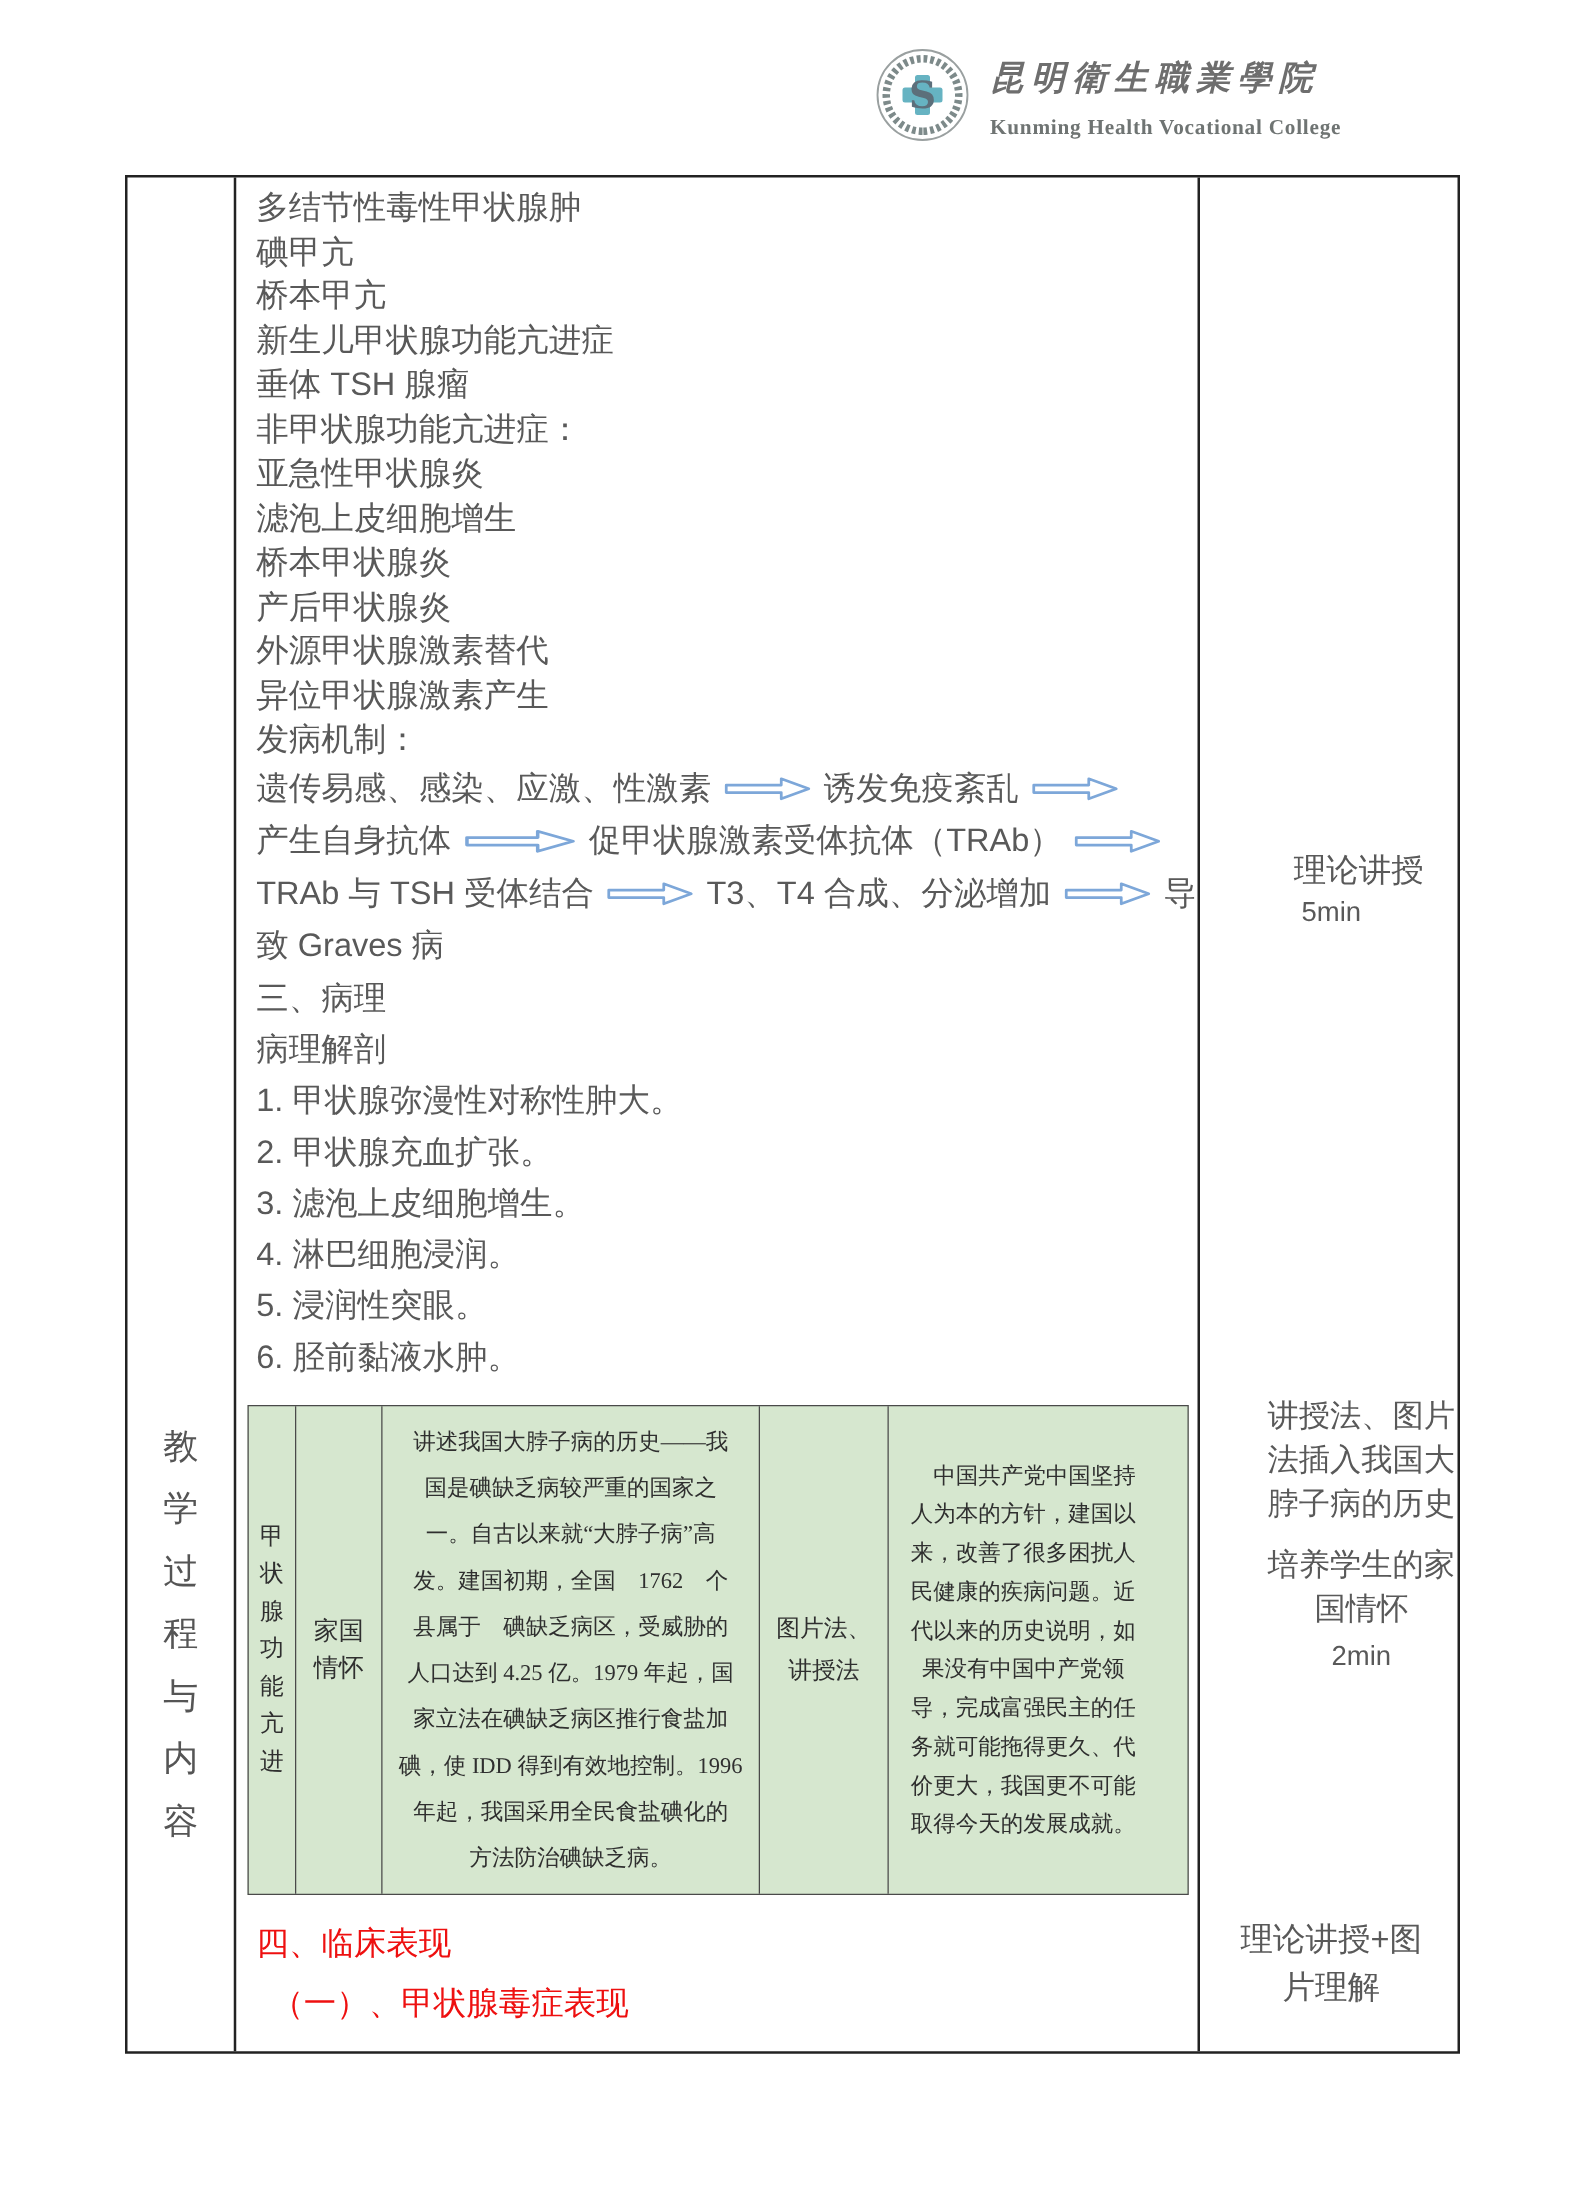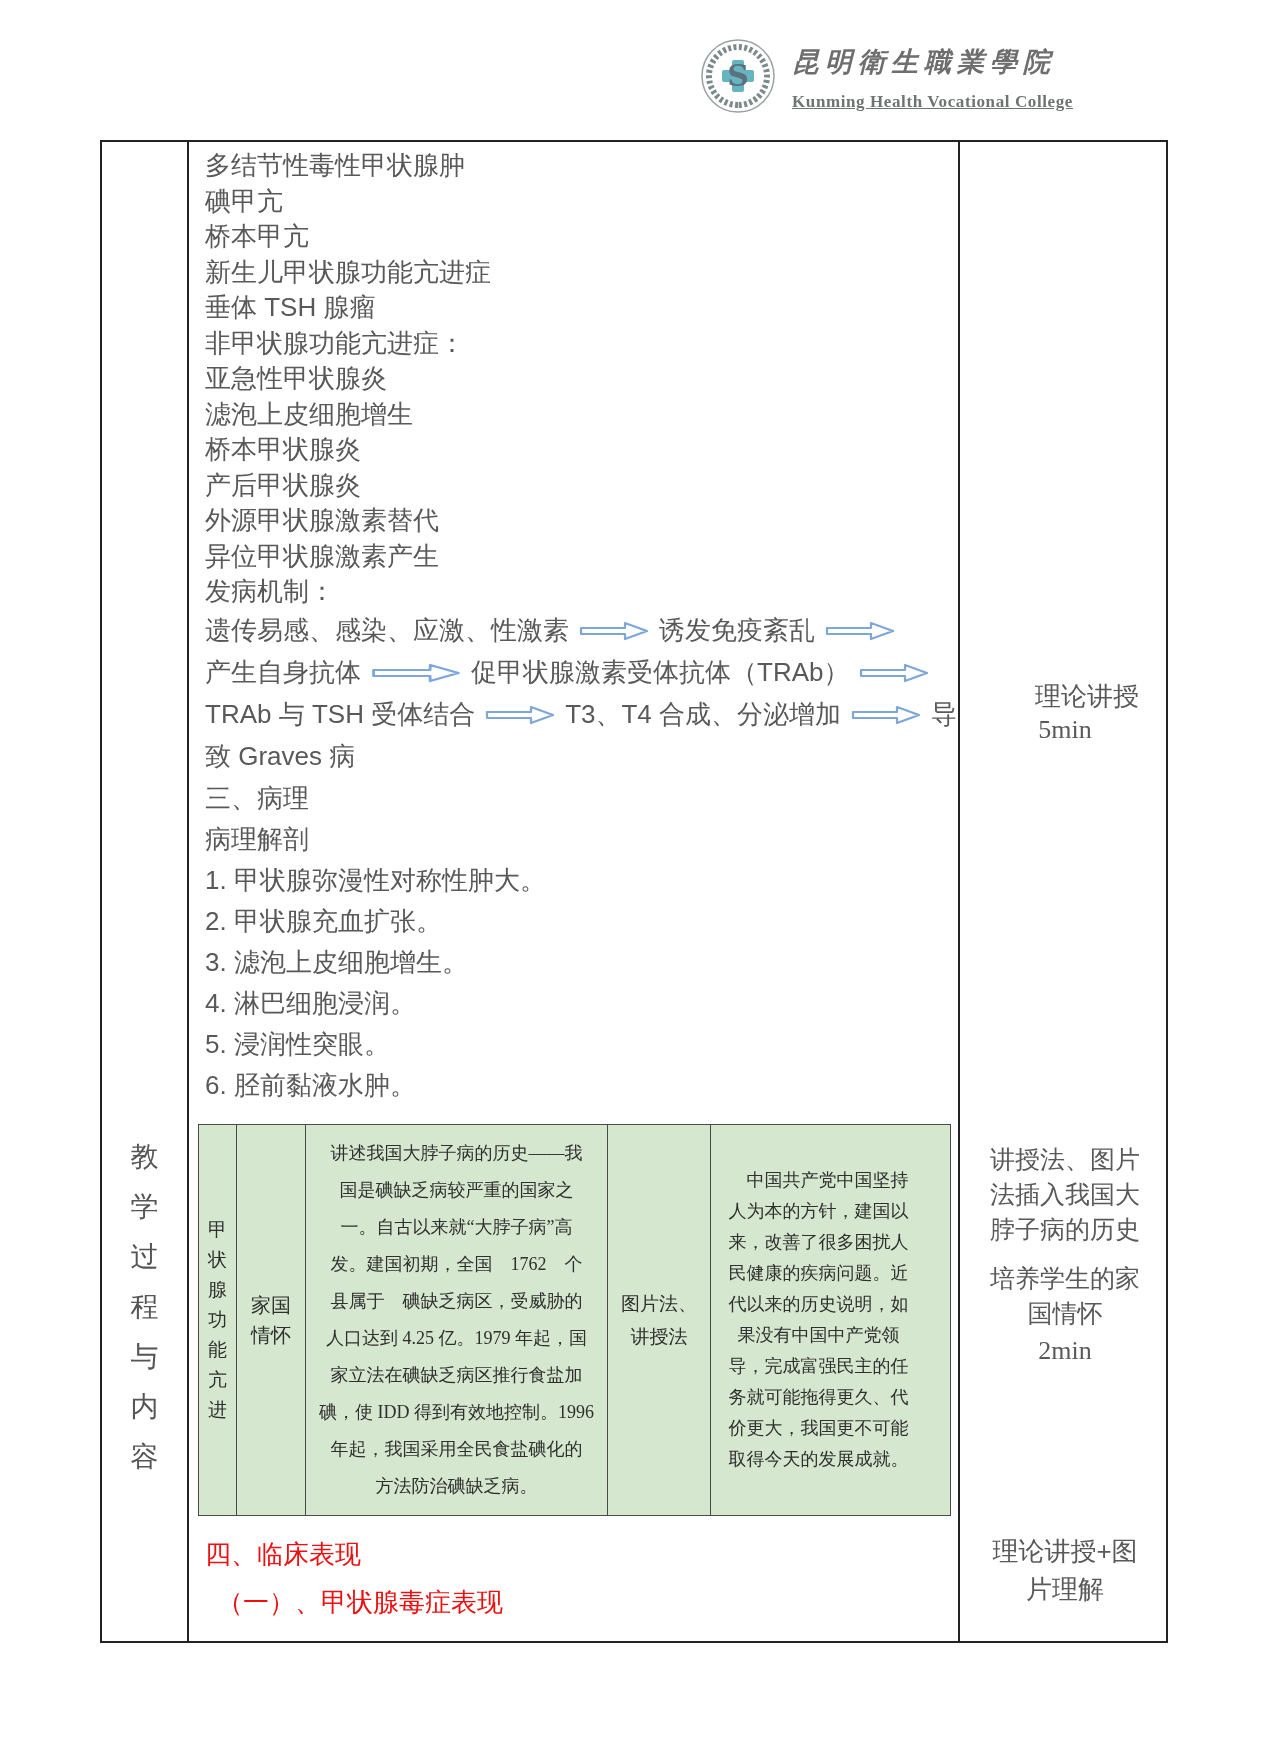--- a/index.html
+++ b/index.html
@@ -4,21 +4,21 @@
 <style>
   html,body{margin:0;padding:0;background:#ffffff;}
   .page{position:relative;width:1268px;height:1759px;background:#fff;overflow:hidden;
         font-family:"Liberation Sans",sans-serif;color:#595959;}
 
   
   .logo{position:absolute;left:700px;top:38px;}
   .hdr-zh{position:absolute;left:792px;top:44px;font-family:"DejaVu Serif",serif;
           font-size:27px;font-weight:bold;font-style:italic;color:#6e6e6e;letter-spacing:6px;white-space:nowrap;}
   .hdr-en{position:absolute;left:792px;top:92px;font-family:"Liberation Serif",serif;
-          font-size:17px;font-weight:bold;color:#6f7473;letter-spacing:0.6px;white-space:nowrap;text-decoration:underline;}
+          font-size:17px;font-weight:bold;color:#6f7473;letter-spacing:0.6px;white-space:nowrap;}
 
   
   .doc-table{position:absolute;left:100px;top:140px;width:1068px;height:1503px;
              border:2px solid #222;box-sizing:border-box;}
   .vline{position:absolute;top:0;bottom:0;width:2px;background:#222;}
   .vline.v1{left:85px;} .vline.v2{left:856px;}
 
   
   .col-left{position:absolute;left:0;top:0;width:85px;height:100%;}
   .left-stack{position:absolute;top:990px;left:0;width:100%;text-align:center;}
@@ -48,22 +48,22 @@
 
   .red-block{margin-top:14px;}
   .red-line{font-size:26px;line-height:48px;color:#ee1010;white-space:pre-line;}
   .red-line.indent{padding-left:12px;}
 
   
   .col-right{position:absolute;left:858px;top:0;width:210px;height:100%;}
   .r-block{position:absolute;left:0;width:100%;text-align:center;color:#595959;}
   .rb1{top:535px;}
   .rb1 .r-main{font-size:26px;line-height:38px;margin-left:44px;}
-  .r-min{font-family:Liberation Serif, serif;font-size:26px;line-height:30px;color:#595959;}
-  .rb2{top:1000px;}
+  .r-min{font-family:Liberation Sans, sans-serif;font-size:22px;line-height:30px;color:#595959;}
+  .rb2{top:974px;padding-left:24px;}
   .rb2 .r-wrap{width:156px;margin:0 auto;font-size:25px;line-height:35px;}
   .rb2 .p2{margin-top:14px;}
   .rb2 .r-min{margin-top:5px;}
   .rb3{top:1390px;}
   .rb3 .r-wrap{width:152px;margin:0 auto;font-size:26px;line-height:38px;}
 </style>
 </head>
 <body>
 
 <div class="page">

